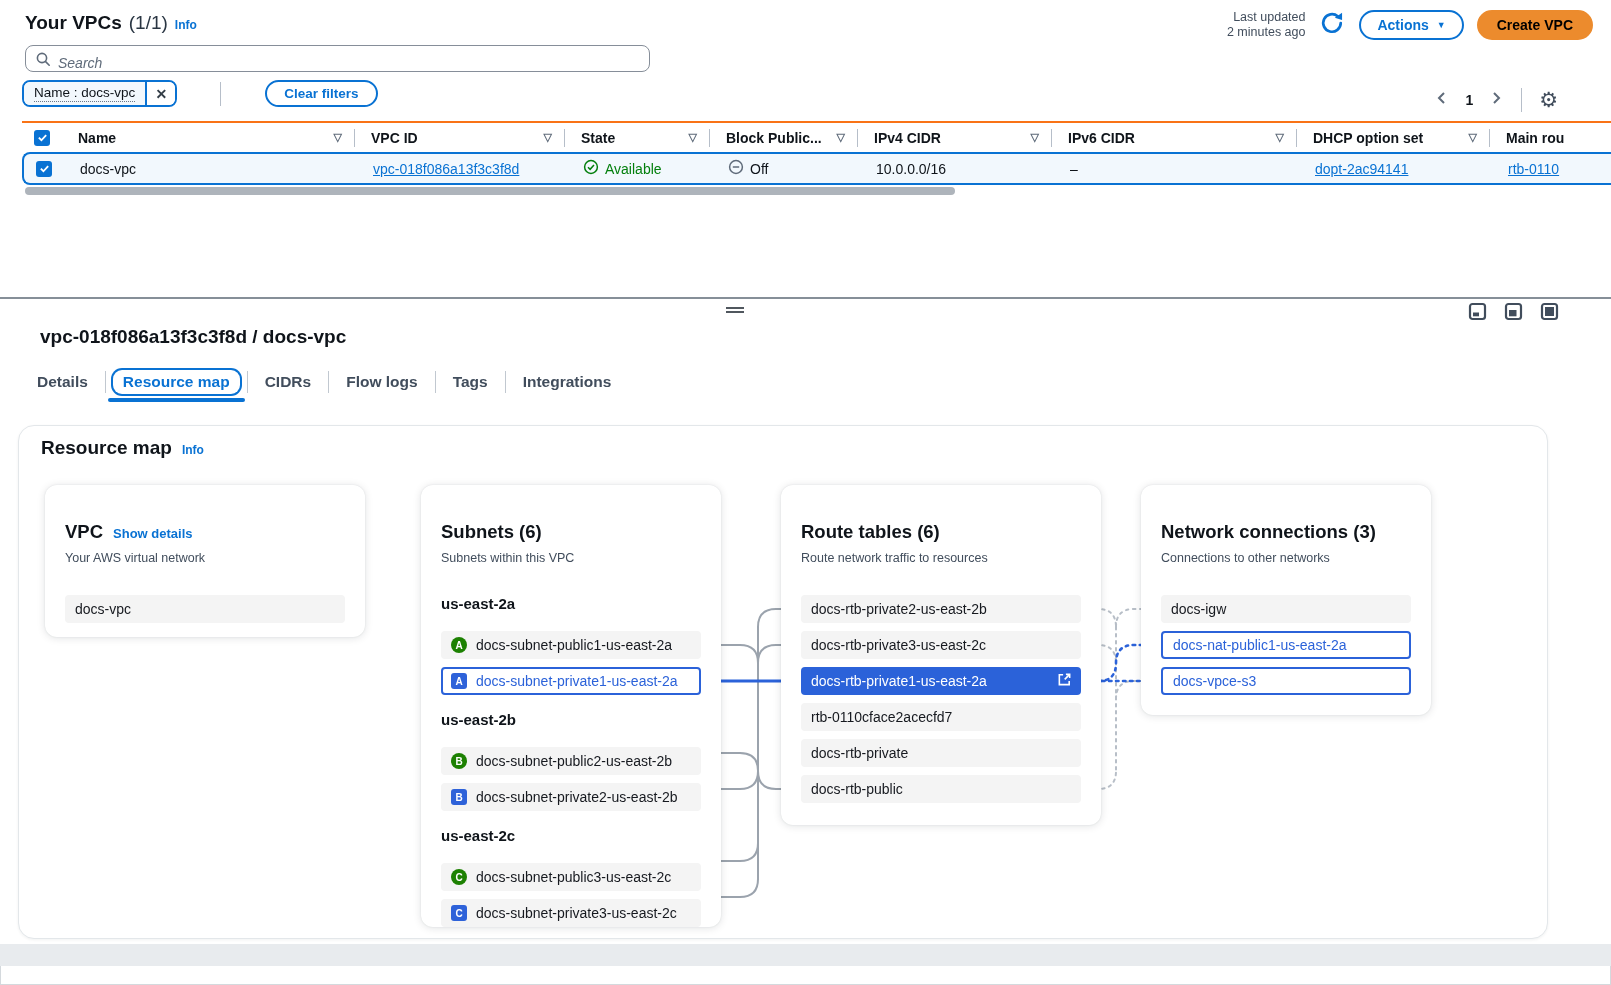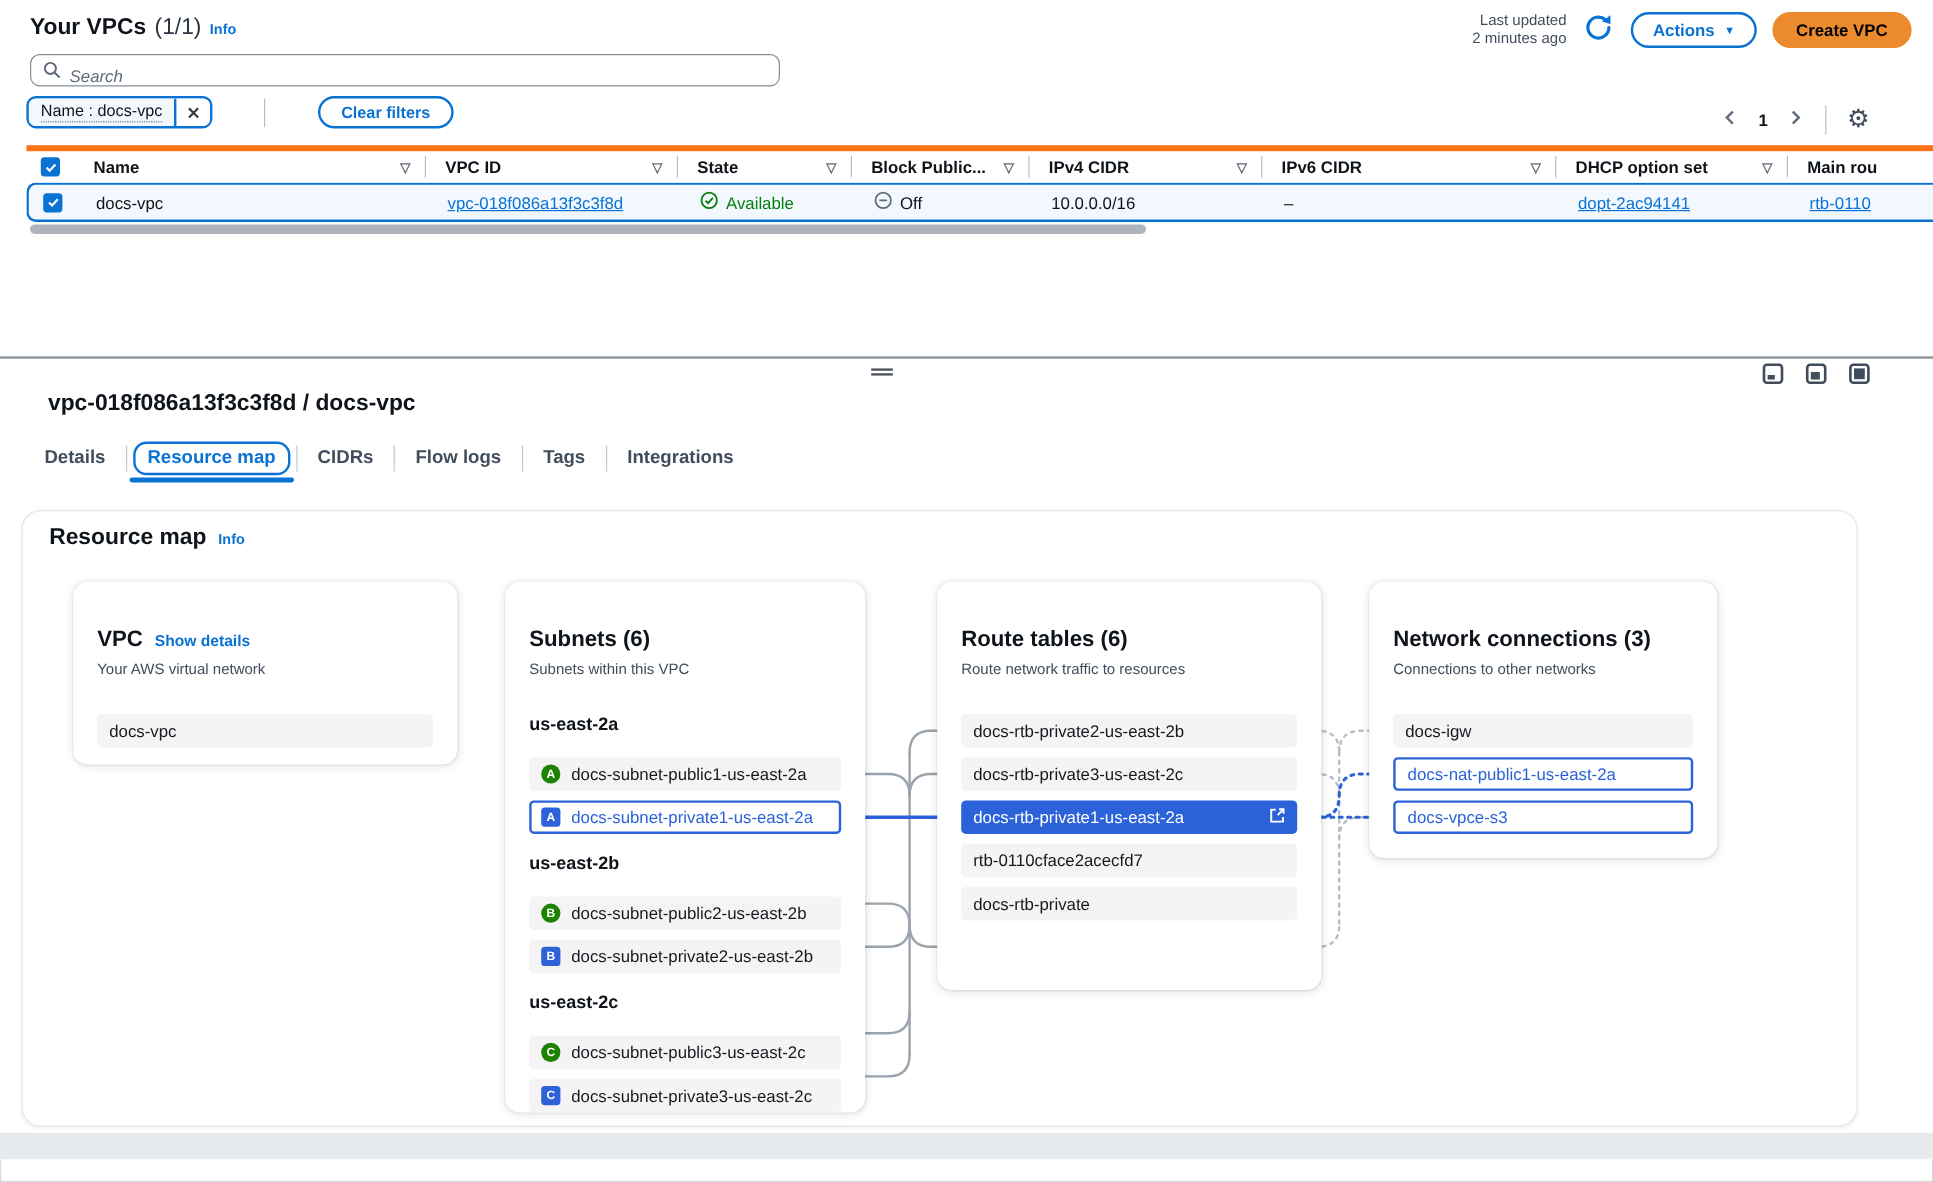--- a/index.html
+++ b/index.html
@@ -38,21 +38,21 @@
   .btn-clear { height:27px; border:2px solid #0972d3; border-radius:15px; background:#fff; color:#0972d3;
                font-size:13.5px; font-weight:700; padding:0 17px; font-family:inherit; cursor:pointer; }
 
   .pagination { position:absolute; top:88px; right:53px; display:flex; align-items:center; gap:15px; }
   .pg-num { font-size:14px; font-weight:700; }
   .pagination .vsep { margin:0 2px; }
   .gear { font-size:21px; color:#414d5c; line-height:20px; cursor:pointer; }
 
   .tbl { position:absolute; left:22px; right:0; }
   .grid { display:grid; grid-template-columns:40px 293px 210px 145px 148px 194px 245px 193px 1fr; align-items:center; }
-  .tbl-header { top:121px; height:31px; border-top:5px solid #f97316; }
+  .tbl-header { top:121px; height:31px; border-top:2px solid #f97316; }
   .th { display:flex; align-items:center; justify-content:space-between; height:18px; padding:0 12px 0 16px;
         border-right:1px solid #b6bec9; font-size:14px; font-weight:700; white-space:nowrap; overflow:hidden; cursor:pointer; }
   .th.last { border-right:none; }
   .th .sort { font-size:11px; color:#5f6b7a; margin-left:6px; }
   .cb-cell { display:flex; justify-content:center; align-items:center; }
   .checkbox { width:16px; height:16px; border-radius:3px; background:#0972d3; display:flex; align-items:center;
               justify-content:center; cursor:pointer; }
   .tbl-row { top:152px; height:33px; background:#f2f8fd; border:2px solid #0972d3; border-right:none;
              border-radius:8px 0 0 8px; }
   .td { padding:0 12px 0 16px; font-size:14px; white-space:nowrap; overflow:hidden; display:flex; align-items:center; gap:6px; }
@@ -78,21 +78,21 @@
   .tab-sep { width:1px; height:22px; background:#c1c8d0; }
 
   .rm-container { position:absolute; left:18px; top:126px; width:1530px; height:514px; background:#fff;
                   border:1px solid #e3e7ea; border-radius:16px; box-shadow:0 1px 3px rgba(0,28,36,.06); }
   .rm-header { position:absolute; left:22px; top:11px; display:flex; align-items:baseline; gap:10px; }
   .rm-header .t { font-size:19px; font-weight:700; }
   .rm-lines { position:absolute; left:0; top:0; pointer-events:none; }
 
   .rm-card { position:absolute; top:59px; background:#fff; border-radius:12px;
              box-shadow:0 1px 8px rgba(0,28,36,.12), 0 0 2px rgba(0,28,36,.10); }
-  .card-vpc { left:42px;  width:320px; height:152px; }
+  .card-vpc { left:26px;  width:320px; height:152px; }
   .card-subnets { left:402px; width:300px; height:442px; }
   .card-rtb { left:762px; width:320px; height:340px; }
   .card-net { left:1122px; width:290px; height:230px; }
   .rm-card-title { margin:36px 20px 0; font-size:18.5px; font-weight:700; display:flex; align-items:baseline; gap:10px; white-space:nowrap; }
   .rm-card-title .link { font-size:13px; font-weight:700; color:#0972d3; cursor:pointer; }
   .rm-card-sub { margin:8px 20px 0; font-size:12.5px; color:#414d5c; white-space:nowrap; }
   .rm-list { position:absolute; left:20px; right:20px; top:110px; display:flex; flex-direction:column; gap:8px; }
   .az-header { font-size:15px; font-weight:700; height:20px; margin-bottom:8px; }
   .az-header.mt { margin-top:8px; }
   .rm-item { height:28px; border-radius:4px; background:#f4f4f4; display:flex; align-items:center;
@@ -412,20 +412,21 @@
             <span>
               <svg width="15" height="15" viewBox="0 0 16 16" fill="none">
                 <path d="M13 9.5 V13.5 H2.5 V3 H6.5" stroke="#fff" stroke-width="1.7"></path>
                 <path d="M9.5 2.5 H13.5 V6.5" stroke="#fff" stroke-width="1.7"></path>
                 <path d="M13.2 2.8 L8.2 7.8" stroke="#fff" stroke-width="1.7"></path>
               </svg>
             </span>
           </div>
           <div class="rm-item">rtb-0110cface2acecfd7</div>
           <div class="rm-item">docs-rtb-private</div>
+          <div class="rm-item">docs-rtb-public</div>
         </div>
       </div>
 
       <div class="rm-card card-net">
         <div class="rm-card-title">
             <span>Network connections (3)</span>
           </div>
         <div class="rm-card-sub">Connections to other networks</div>
         <div class="rm-list">
           <div class="rm-item">docs-igw</div>

